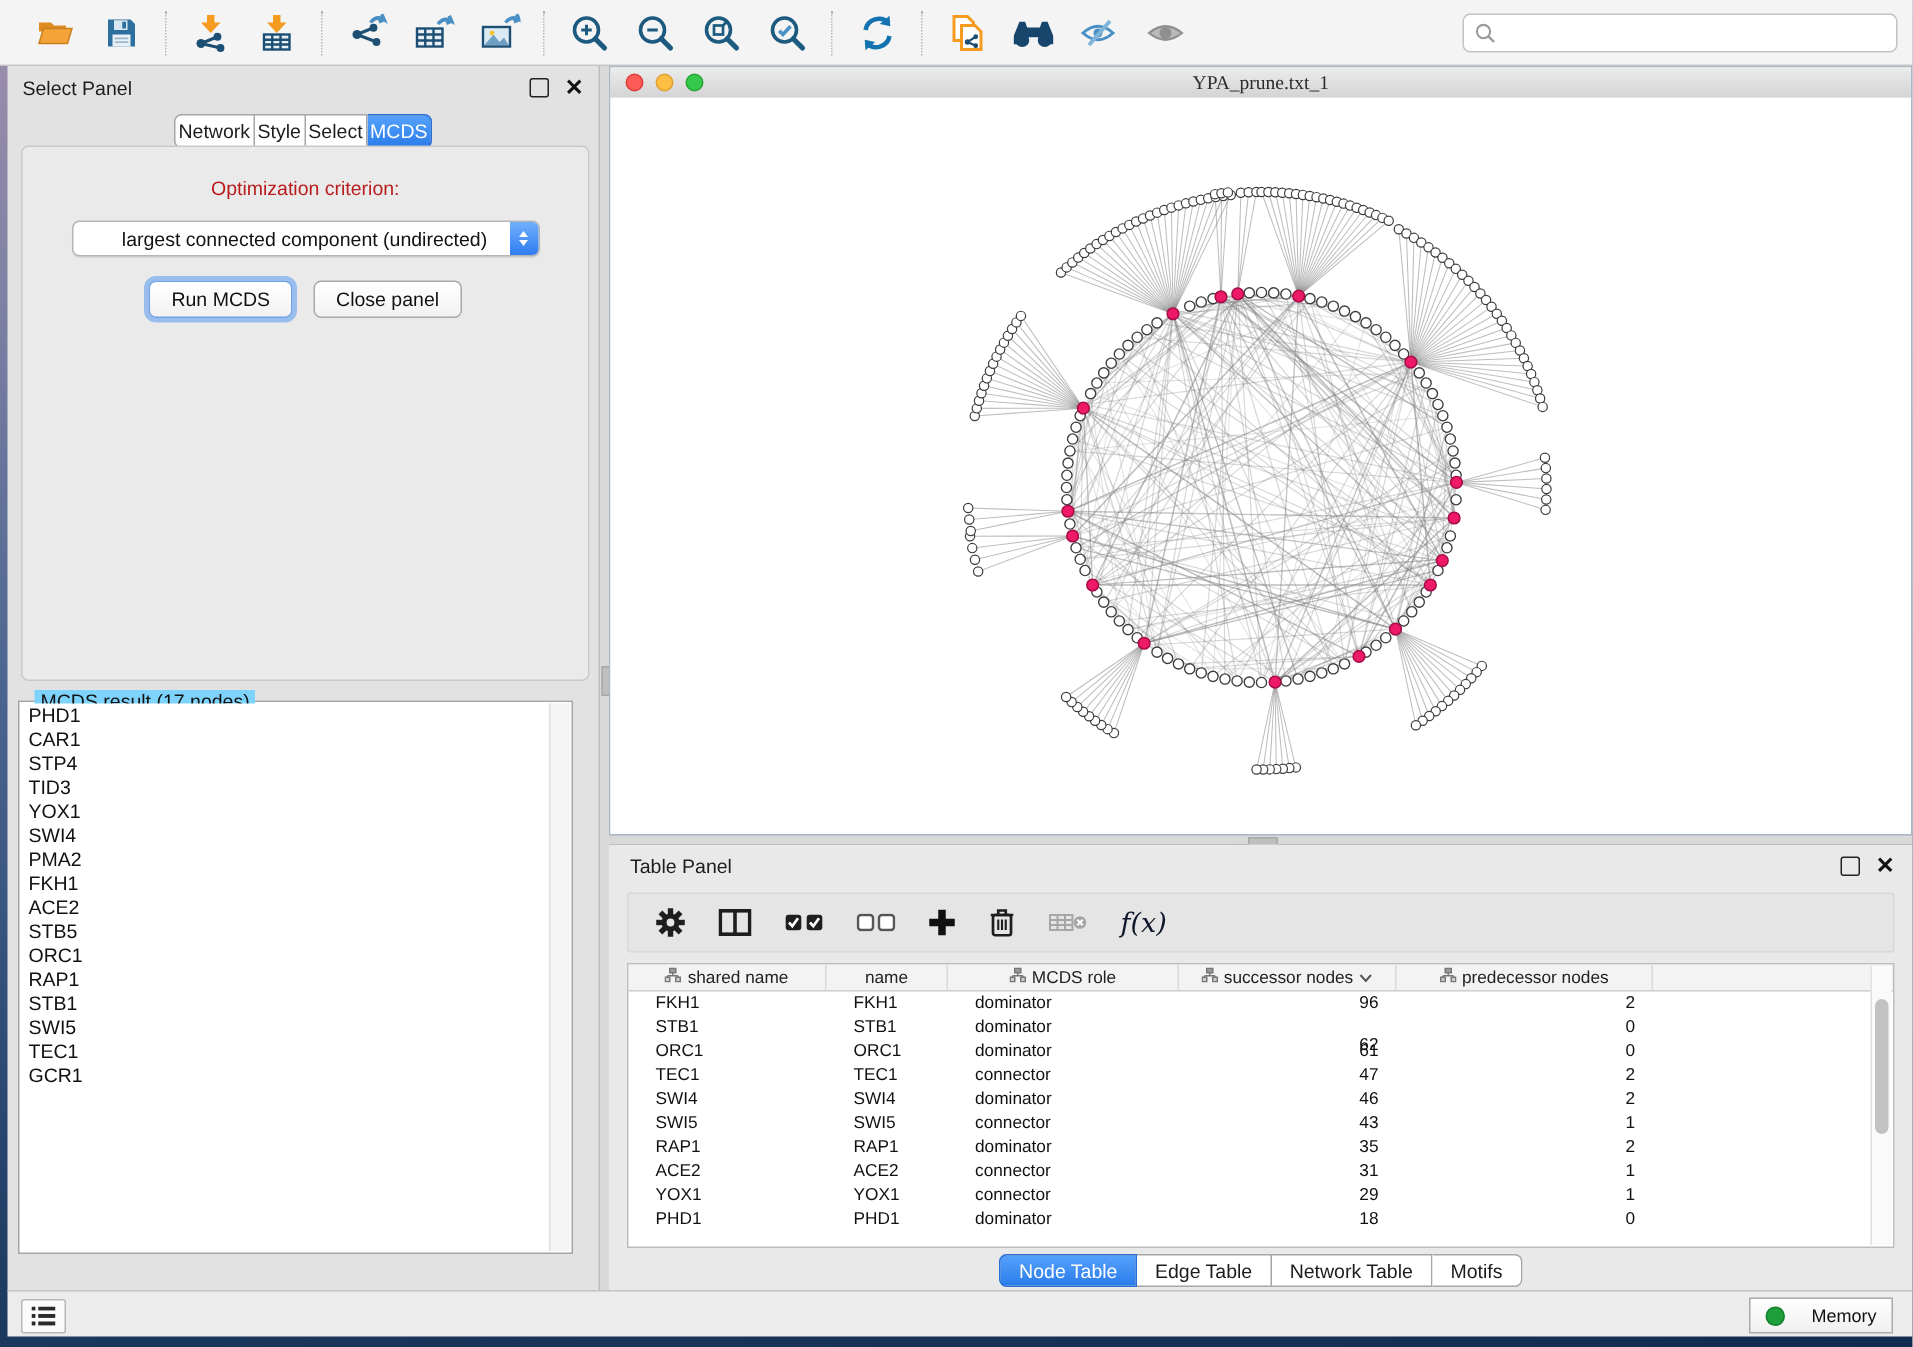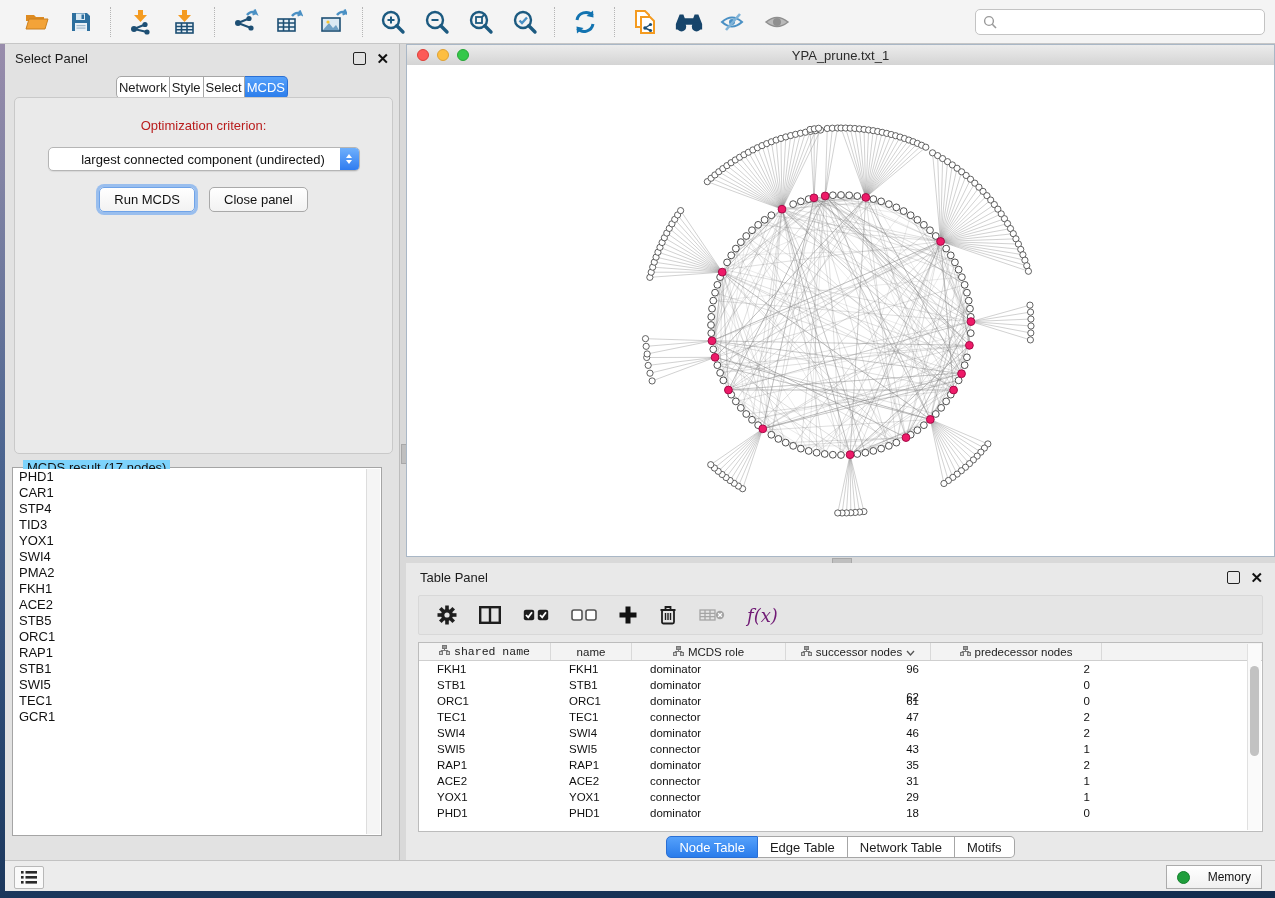--- a/index.html
+++ b/index.html
@@ -61,36 +61,36 @@
   
   .vsplit{position:absolute;left:400px;top:44px;width:6px;height:816px;background:#d9d9d9;cursor:col-resize;}
   .vsplit .grip{position:absolute;left:1px;top:400px;width:4px;height:18px;background:#bfbfbf;border:1px solid #a8a8a8;}
   .hsplit{position:absolute;left:406px;top:557px;width:869px;height:6px;background:#d9d9d9;cursor:row-resize;}
   .hsplit .grip{position:absolute;left:426px;top:1px;width:18px;height:4px;background:#bfbfbf;border:1px solid #a8a8a8;}
 
   
   .net-window{position:absolute;left:406px;top:44px;width:869px;height:513px;background:#fff;
     border:1px solid #a9b7c6;box-sizing:border-box;}
   .net-titlebar{height:20px;background:linear-gradient(#ececec,#d4d4d4);border-bottom:1px solid #a8a8a8;
-    position:relative;display:flex;align-items:center;justify-content:center;}
+    position:relative;display:flex;align-items:center;justify-content:center;font-family:Liberation Serif, serif;}
   .traffic{position:absolute;left:10px;top:4px;display:flex;gap:8px;}
   .light{width:12px;height:12px;border-radius:50%;cursor:pointer;box-sizing:border-box;}
   .light.red{background:#fc5b57;border:1px solid #dd3f38;}
   .light.yellow{background:#fdbe41;border:1px solid #dfa133;}
   .light.green{background:#35c84a;border:1px solid #27a637;}
   .net-title{font-size:13px;color:#2b2b2b;}
   .net-canvas{position:absolute;left:0;top:20px;width:867px;height:491px;background:#fff;cursor:default;}
 
   
   .table-panel{position:absolute;left:406px;top:563px;width:869px;height:297px;background:#e9e9e9;box-sizing:border-box;}
   .tp-head{height:24px;display:flex;align-items:center;padding:2px 12px 0 14px;}
   .tp-toolbar{position:absolute;left:12px;top:32px;width:845px;height:40px;background:#e5e5e5;
     border:1px solid #d8d8d8;border-radius:2px;display:flex;align-items:center;gap:22px;padding-left:18px;box-sizing:border-box;}
   .tp-tool{display:flex;align-items:center;justify-content:center;cursor:pointer;}
-  .fx{font-family:"DejaVu Serif",serif;font-style:italic;color:#701a75;font-size:18px;cursor:default;}
+  .fx{font-family:"DejaVu Serif",serif;font-style:italic;color:#0f172a;font-size:18px;cursor:default;}
   .tbl-wrap{position:absolute;left:12px;top:79px;width:845px;height:190px;background:#fff;border:1px solid #bcbcbc;box-sizing:border-box;overflow:hidden;}
   .tbl-header{display:flex;height:17px;background:#f3f3f3;border-bottom:1px solid #cfcfcf;}
   .th{display:flex;align-items:center;justify-content:center;gap:4px;font-size:11.5px;color:#222;
     border-right:1px solid #d9d9d9;box-sizing:border-box;cursor:pointer;}
   .tbl-row{display:flex;height:16px;cursor:default;}
   .td{font-size:11.5px;color:#111;box-sizing:border-box;padding-left:18px;display:flex;align-items:center;}
   .td.num{justify-content:flex-end;padding-right:12px;padding-left:0;}
   .tbl-scroll{position:absolute;top:1px;right:1px;bottom:1px;width:13px;background:#fafafa;border-left:1px solid #e0e0e0;}
   .tbl-thumb{position:absolute;left:2px;top:22px;width:9px;height:90px;background:#c2c2c2;border-radius:5px;}
   .tp-tabs{position:absolute;left:0;top:273px;width:869px;display:flex;justify-content:center;}
@@ -1033,21 +1033,21 @@
               <path d="M1 5.3 h15 M1 8.6 h15 M6 2 v10 M11 2 v10"></path>
           </g>
           <circle cx="21" cy="7" r="4.2" fill="#a5a5a5"></circle>
           <path d="M19.2 5.2 l3.6 3.6 M22.8 5.2 l-3.6 3.6" stroke="#fff" stroke-width="1.3"></path>
         </svg>
       </span>
       <span class="tp-tool fx">f(x)</span>
     </div>
     <div class="tbl-wrap">
       <div class="tbl-header">
-          <div class="th" style="width: 132px; font-family: Liberation Mono, monospace;">
+          <div class="th" style="width: 132px;">
             <span><svg width="11" height="10" viewBox="0 0 11 10">
                 <rect x="3.5" y="0.5" width="4" height="3" fill="#9a9a9a" stroke="#777"></rect>
                 <path d="M5.5 3.5 v2 M2 5.5 h7 M2 5.5 v1.5 M9 5.5 v1.5" stroke="#777" fill="none"></path>
                 <rect x="0.5" y="6.5" width="3" height="3" fill="#cfcfcf" stroke="#777"></rect>
                 <rect x="7.5" y="6.5" width="3" height="3" fill="#cfcfcf" stroke="#777"></rect>
               </svg></span>
             <span>shared name</span>
           </div>
           <div class="th" style="width: 81px;">
             <span>name</span>

